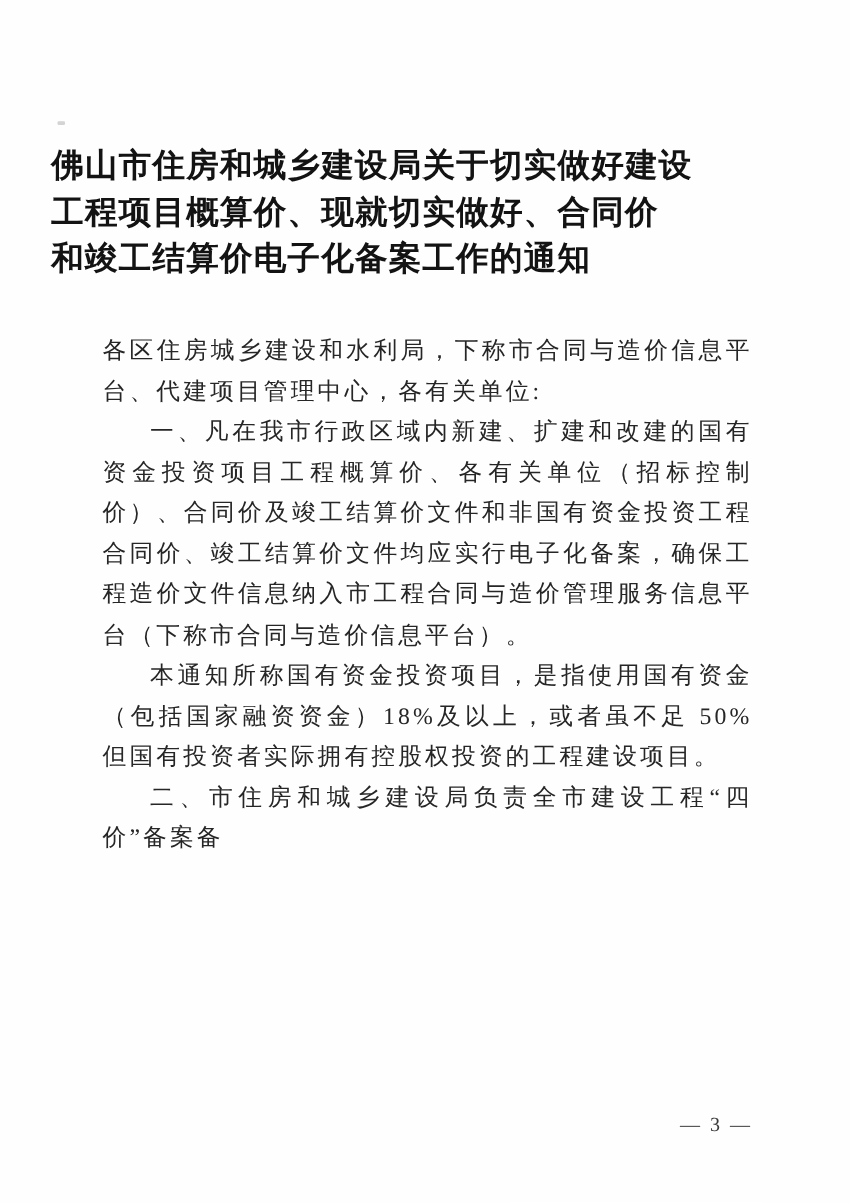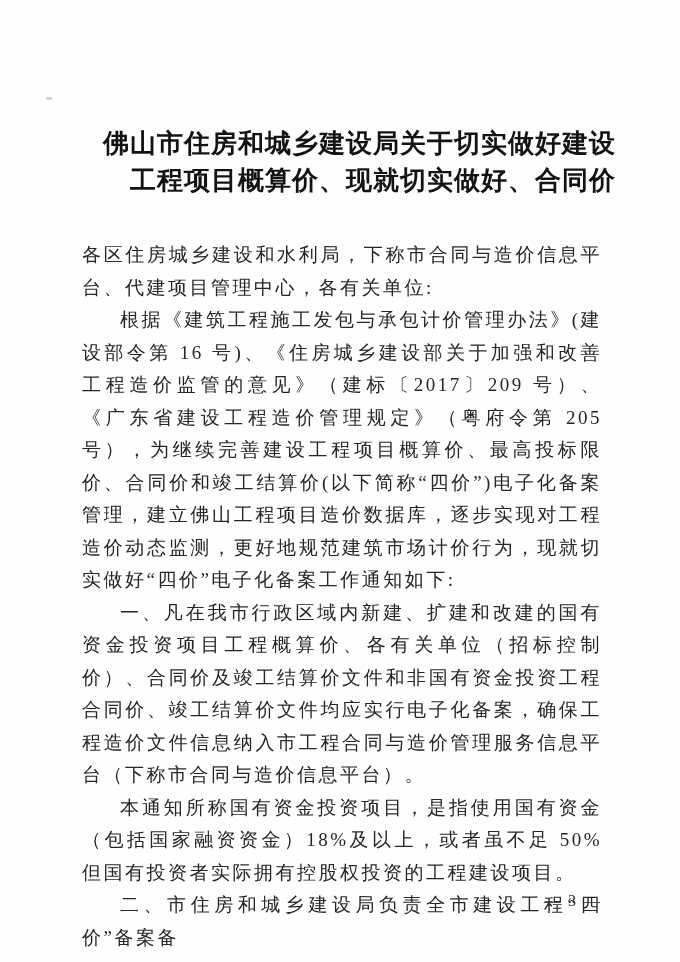--- a/index.html
+++ b/index.html
@@ -20,23 +20,23 @@
     position: absolute;
     left: 46px;
     top: 97px;
     width: 6px;
     height: 3px;
     background: #bdbdbd;
     opacity: 0.65;
     border-radius: 1px;
   }
   .doc-title {
-    margin: 12px;
+    margin: 1px;
     padding: 113px 52px 0 40px;
-    text-align: right;
+    text-align: left;
     font-family: "Liberation Serif", serif;
     font-weight: bold;
     font-size: 26px;
     line-height: 37px;
     letter-spacing: 1px;
     color: #131313;
   }
   .title-line {
     display: block;
     white-space: nowrap;
@@ -71,25 +71,25 @@
 </head>
 <body>
 
 <div class="page">
 
   <div class="speck"></div>
 
   <h1 class="doc-title">
     <span class="title-line">佛山市住房和城乡建设局关于切实做好建设</span>
     <span class="title-line">工程项目概算价、现就切实做好、合同价</span>
+    <span class="title-line">和竣工结算价电子化备案工作的通知</span>
   </h1>
 
   <div class="doc-body">
     <p class="salutation">各区住房城乡建设和水利局，下称市合同与造价信息平台、代建项目管理中心，各有关单位:</p>
-    <p class="para">根据《建筑工程施工发包与承包计价管理办法》(建设部令第 16 号)、《住房城乡建设部关于加强和改善工程造价监管的意见》（建标〔2017〕209 号）、《广东省建设工程造价管理规定》（粤府令第 205 号），为继续完善建设工程项目概算价、最高投标限价、合同价和竣工结算价(以下简称“四价”)电子化备案管理，建立佛山工程项目造价数据库，逐步实现对工程造价动态监测，更好地规范建筑市场计价行为，现就切实做好“四价”电子化备案工作通知如下:</p>
     <p class="para">一、凡在我市行政区域内新建、扩建和改建的国有资金投资项目工程概算价、各有关单位（招标控制价）、合同价及竣工结算价文件和非国有资金投资工程合同价、竣工结算价文件均应实行电子化备案，确保工程造价文件信息纳入市工程合同与造价管理服务信息平台（下称市合同与造价信息平台）。</p>
     <p class="para">本通知所称国有资金投资项目，是指使用国有资金（包括国家融资资金）18%及以上，或者虽不足 50%但国有投资者实际拥有控股权投资的工程建设项目。</p>
     <p class="para">二、市住房和城乡建设局负责全市建设工程“四价”备案备</p>
   </div>
 
   <div class="page-number">— 3 —</div>
 
 </div>
 
 </body></html>

